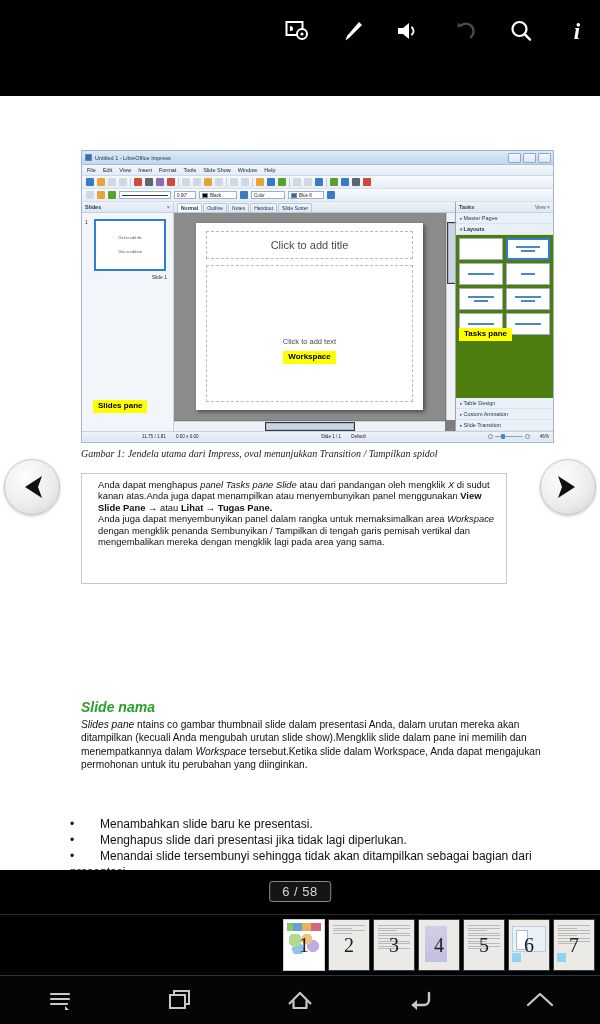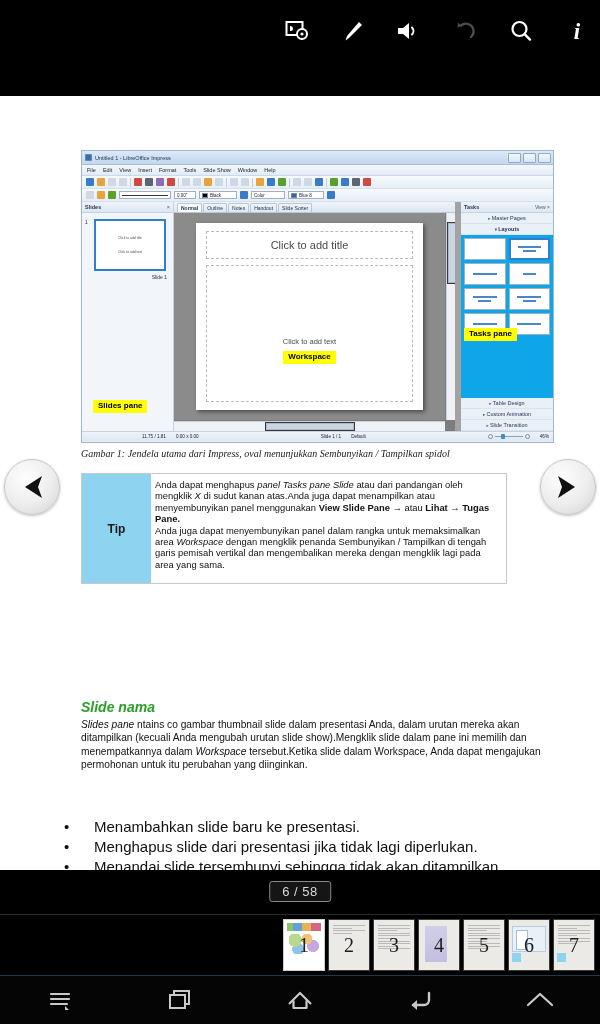--- a/index.html
+++ b/index.html
@@ -137,21 +137,21 @@
     background:#eef1f5; border-left:1px solid #c6d2df;
   }
   .vscroll .thumb { margin:10px 1px; height:60px; background:#ccd6e2; border:1px solid #aab8c8; }
   .hscroll {
     position:absolute; left:0; right:10px; bottom:0; height:10px;
     background:#eef1f5; border-top:1px solid #c6d2df;
   }
   .hscroll .thumb { margin:1px auto; width:88px; height:7px; background:#ccd6e2; border:1px solid #aab8c8; }
 
   
-  .tasks-pane { width:98px; background:#0ea5e9; border-left:6px solid #a3a3a3; position:relative;text-align:center; }
+  .tasks-pane { width:98px; background:#4d7c0f; border-left:1px solid #a3a3a3; position:relative; }
   .tasks-head {
     height:11px; display:flex; align-items:center; justify-content:space-between;
     padding:0 3px; font-size:5.5px; font-weight:bold; color:#1b3350;
     background:linear-gradient(#eef3f9,#dde7f2); border-bottom:1px solid #c6d2df;
   }
   .tasks-head .rt { font-weight:normal; font-size:5px; color:#44627f; }
   .tsec {
     font-size:5.5px; color:#163; padding:2px 4px; color:#1b3350;
     border-bottom:1px solid #dbe3ec; background:#eaf0f7;
   }
@@ -191,36 +191,36 @@
 
   
   .tipbox {
     position:absolute; left:81px; top:377px; width:426px; height:111px;
     border:1px solid #c9c9c9; display:flex; background:#fff;
   }
   .tip-left {
     width:69px; background:#8ed3ef; display:flex; align-items:center; justify-content:center;
   }
   .tip-left span { font-weight:bold; font-size:12px; color:#1a1a1a; }
-  .tip-right { flex:1; padding:5px 8px 5px 4px; font-size:9.4px; line-height:1.21; color:#111; }
+  .tip-right { flex:1; padding:5px 8px 5px 16px; font-size:9.4px; line-height:1.21; color:#111; }
   .tip-right i { font-style:italic; }
   .tip-right b { font-weight:bold; }
 
   
   .sec-head {
     position:absolute; left:81px; top:603px; font-size:14px; font-weight:bold;
     font-style:italic; color:#2aa02a;
   }
   .para {
     position:absolute; font-size:10.2px; line-height:1.32; color:#111;
   }
   .para i { font-style:italic; }
   .p1 { left:81px; top:622px; width:466px; }
   .p2 { left:81px; top:692px; width:466px; }
-  .bullets { position:absolute; left:64px; top:721px; width:470px; font-size:15px; line-height:1.33; color:#111; }
+  .bullets { position:absolute; left:70px; top:721px; width:470px; font-size:12px; line-height:1.33; color:#111; }
   .bullets .bi { display:block; margin-bottom:0px; }
   .bullets .bi .dot { display:inline-block; width:30px; }
 
   
   .navarrow {
     position:absolute; width:56px; height:56px; border-radius:50%;
     background:radial-gradient(circle at 38% 32%, #fdfdfd 0%, #ededed 55%, #d2d2d2 100%);
     border:1px solid #c7c7c7;
     display:flex; align-items:center; justify-content:center;
     box-shadow:0 1px 3px rgba(0,0,0,.25);
@@ -532,26 +532,23 @@
             <span class="track">
                 <span class="knob"></span>
               </span>
             <span class="zcirc"></span>
           </span>
           <span>46%</span>
         </div>
 
       </div>
 
-      <div class="fig-caption">Gambar 1: Jendela utama dari Impress, oval menunjukkan Sembunyikan / Tampilkan spidol</div>
+      <div class="fig-caption">Gambar 1: Jendela utama dari Impress, oval menunjukkan Transition / Tampilkan spidol</div>
 
       <div class="tipbox">
-        <div class="tip-left">
-          <span>Tip</span>
-        </div>
         <div class="tip-right">
           <p><span>Anda dapat menghapus </span><i>panel Tasks pane Slide</i><span> atau dari pandangan oleh mengklik </span><i>X</i><span> di sudut kanan atas.Anda juga dapat menampilkan atau menyembunyikan panel menggunakan </span><b>View Slide Pane →</b><span> atau </span><b>Lihat → Tugas Pane.</b></p>
           <p><span>Anda juga dapat menyembunyikan panel dalam rangka untuk memaksimalkan area </span><i>Workspace</i><span> dengan mengklik penanda Sembunyikan / Tampilkan di tengah garis pemisah vertikal dan mengembalikan mereka dengan mengklik lagi pada area yang sama.</span></p>
         </div>
       </div>
 
       <div class="sec-head">Slide nama</div>
 
       <div class="para p1"><i>Slides pane</i><span> ntains co gambar thumbnail slide dalam presentasi Anda, dalam urutan mereka akan ditampilkan (kecuali Anda mengubah urutan slide show).Mengklik slide dalam pane ini memilih dan menempatkannya dalam </span><i>Workspace</i><span> tersebut.Ketika slide dalam Workspace, Anda dapat mengajukan permohonan untuk itu perubahan yang diinginkan.</span></div>
 

